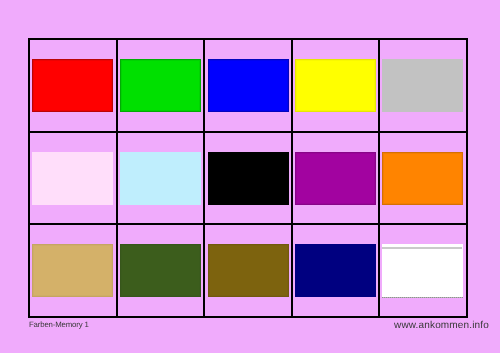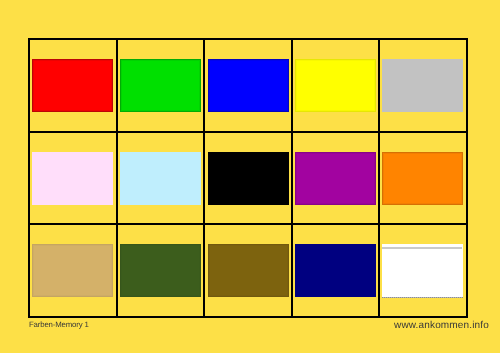--- a/index.html
+++ b/index.html
@@ -12,21 +12,21 @@
     width: 500px;
     height: 353px;
     position: relative;
     overflow: hidden;
     font-family: "Liberation Sans", sans-serif;
   }
   #sheet {
     position: absolute;
     left: 0; top: 0;
     width: 500px; height: 353px;
-    background: #fde047;
+    background: #f0abfc;
   }
   .gline {
     position: absolute;
     background: #000000;
   }
   .cell {
     position: absolute;
   }
   .swatch {
     position: absolute;

